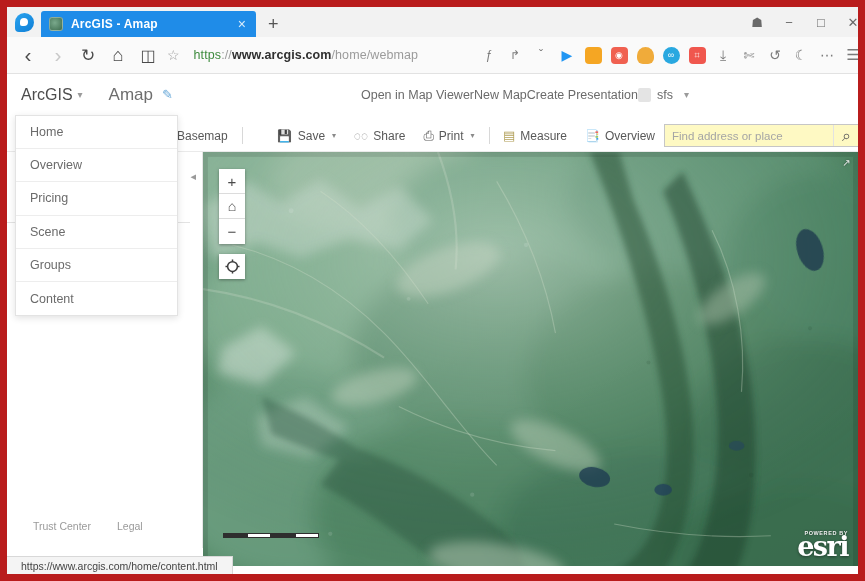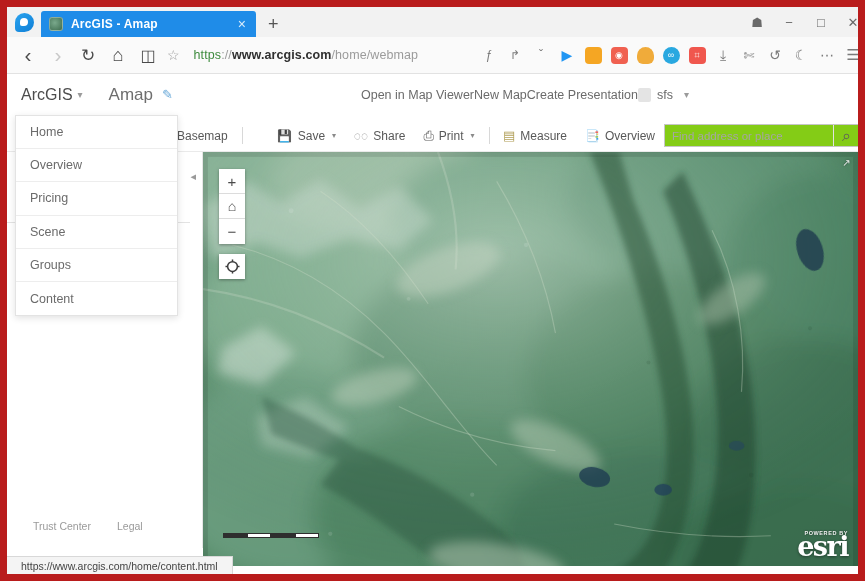--- a/index.html
+++ b/index.html
@@ -137,21 +137,21 @@
     display: flex; align-items: center; gap: 5px;
     font-size: 12px; color: #585858; cursor: pointer;
     padding: 0 9px; white-space: nowrap;
   }
   .tb-sep { width: 1px; height: 17px; background: #d8d8d8; margin: 0 5px; }
   .tb-caret { font-size: 8px; color: #8a8a8a; margin-left: 2px; }
   .tb-ico { font-size: 12px; line-height: 1; display:inline-flex; }
   .searchbox {
     margin-left: auto; margin-right: 12px;
     width: 205px; height: 23px; border: 1px solid #c6c6c6;
-    display: flex; align-items: center; background: #84cc16;
+    display: flex; align-items: center; background: #fef9c3;
   }
   .searchbox input {
     flex: 1 1 auto; border: none; outline: none; height: 100%;
     padding: 0 7px; font-size: 11.5px; color: #3a3a3a;
     font-family: "Liberation Sans", sans-serif; background: transparent;
   }
   .searchbox input::placeholder { color: #a5a5a5; }
   .search-btn {
     width: 26px; height: 100%; display: flex; align-items: center; justify-content: center;
     color: #5c5c5c; cursor: pointer; border-left: 1px solid #e2e2e2;

